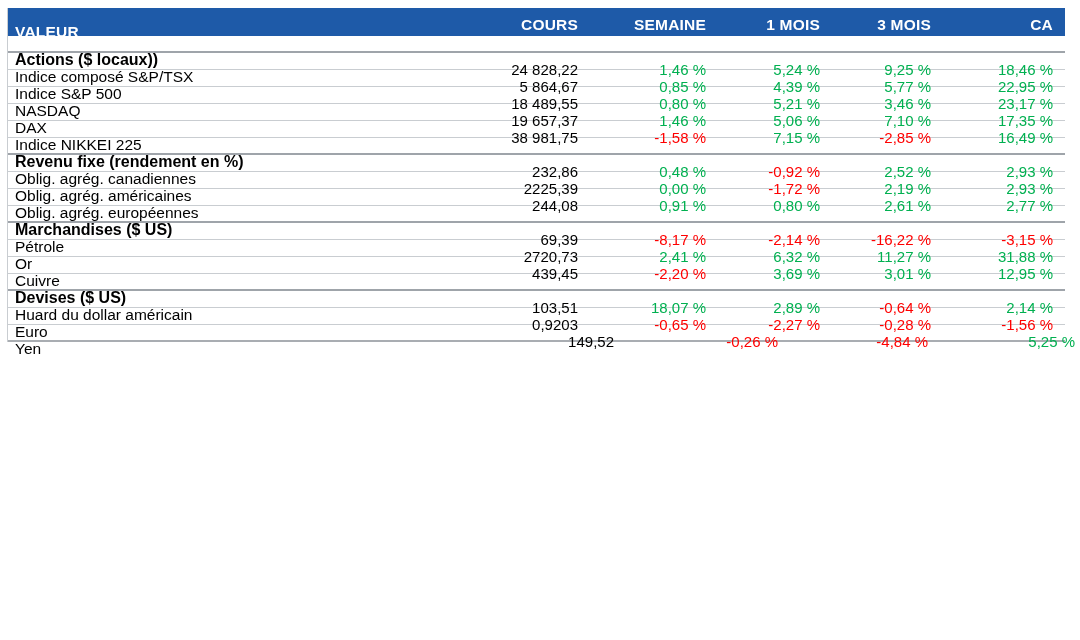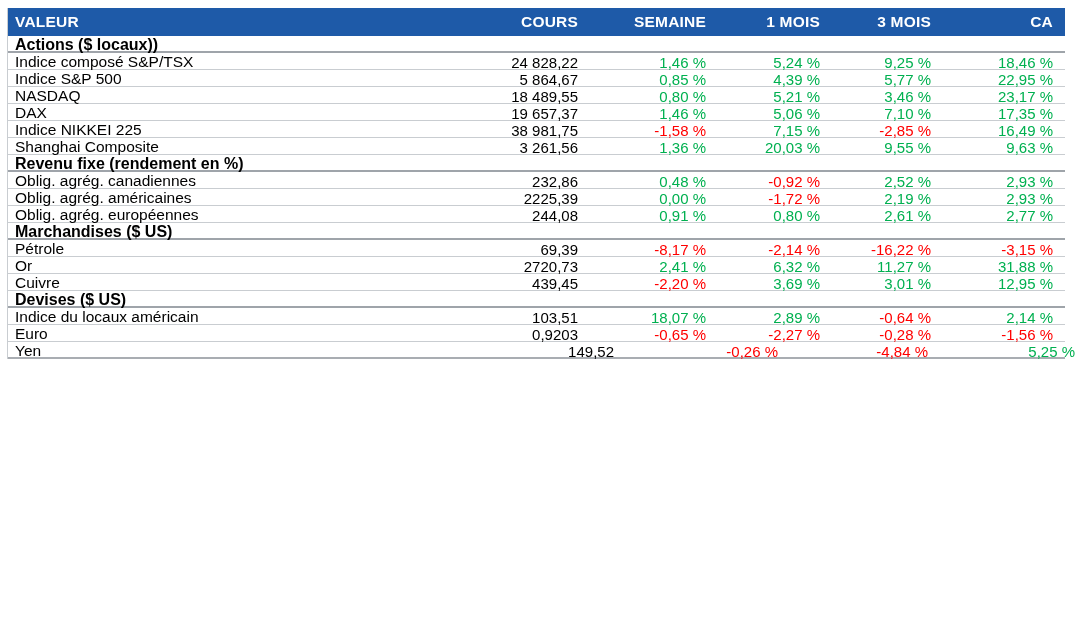--- a/index.html
+++ b/index.html
@@ -40,20 +40,21 @@
   .row.header .cell {
     color: var(--header-text, #FFFFFF);
     font-weight: bold;
     font-size: 15.5px;
     letter-spacing: 0.2px;
   }
   .cell.label {
     text-align: left;
     padding-left: 7px;
     font-size: 15.5px;
+    margin-top: 15px;
   }
   .cell.num, .row.header .cell.num {
     text-align: right;
     padding-right: 12px;
   }
   .row.data {
     border-bottom: 1px solid var(--row-border, #C9CDD1);
   }
   .row.section {
     border-bottom: 2px solid var(--section-border, #9FA4AA);
@@ -126,28 +127,20 @@
         <div class="cell num pos">17,35 %</div>
       </div>
       <div class="row data">
         <div class="cell label">Indice NIKKEI 225</div>
         <div class="cell num">38 981,75</div>
         <div class="cell num neg">-1,58 %</div>
         <div class="cell num pos">7,15 %</div>
         <div class="cell num neg">-2,85 %</div>
         <div class="cell num pos">16,49 %</div>
       </div>
-      <div class="row data">
-        <div class="cell label">Shanghai Composite</div>
-        <div class="cell num">3 261,56</div>
-        <div class="cell num pos">1,36 %</div>
-        <div class="cell num pos">20,03 %</div>
-        <div class="cell num pos">9,55 %</div>
-        <div class="cell num pos">9,63 %</div>
-      </div>
       <div class="row section">
         <div class="cell label">Revenu fixe (rendement en %)</div>
       </div>
       <div class="row data">
         <div class="cell label">Oblig. agrég. canadiennes</div>
         <div class="cell num">232,86</div>
         <div class="cell num pos">0,48 %</div>
         <div class="cell num neg">-0,92 %</div>
         <div class="cell num pos">2,52 %</div>
         <div class="cell num pos">2,93 %</div>
@@ -192,21 +185,21 @@
         <div class="cell num">439,45</div>
         <div class="cell num neg">-2,20 %</div>
         <div class="cell num pos">3,69 %</div>
         <div class="cell num pos">3,01 %</div>
         <div class="cell num pos">12,95 %</div>
       </div>
       <div class="row section">
         <div class="cell label">Devises ($ US)</div>
       </div>
       <div class="row data">
-        <div class="cell label">Indice du locaux américain</div>
+        <div class="cell label">Huard du dollar américain</div>
         <div class="cell num">103,51</div>
         <div class="cell num pos">18,07 %</div>
         <div class="cell num pos">2,89 %</div>
         <div class="cell num neg">-0,64 %</div>
         <div class="cell num pos">2,14 %</div>
       </div>
       <div class="row data">
         <div class="cell label">Euro</div>
         <div class="cell num">0,9203</div>
         <div class="cell num neg">-0,65 %</div>

